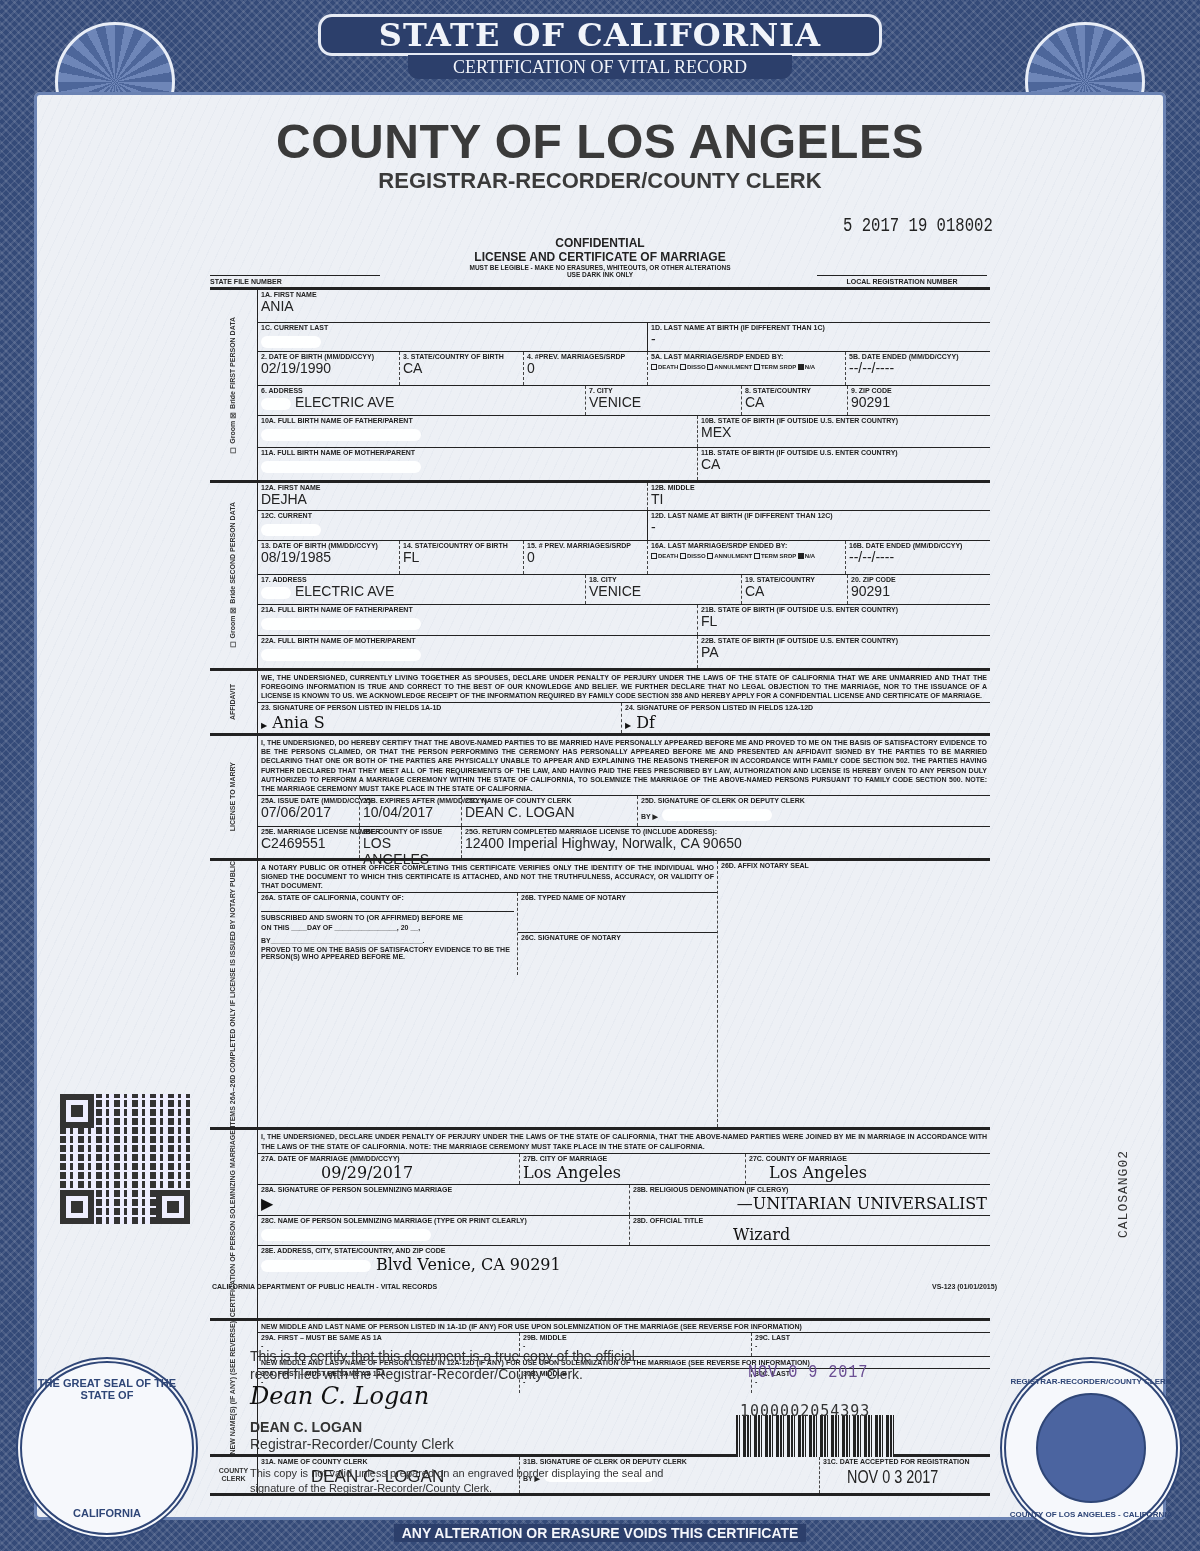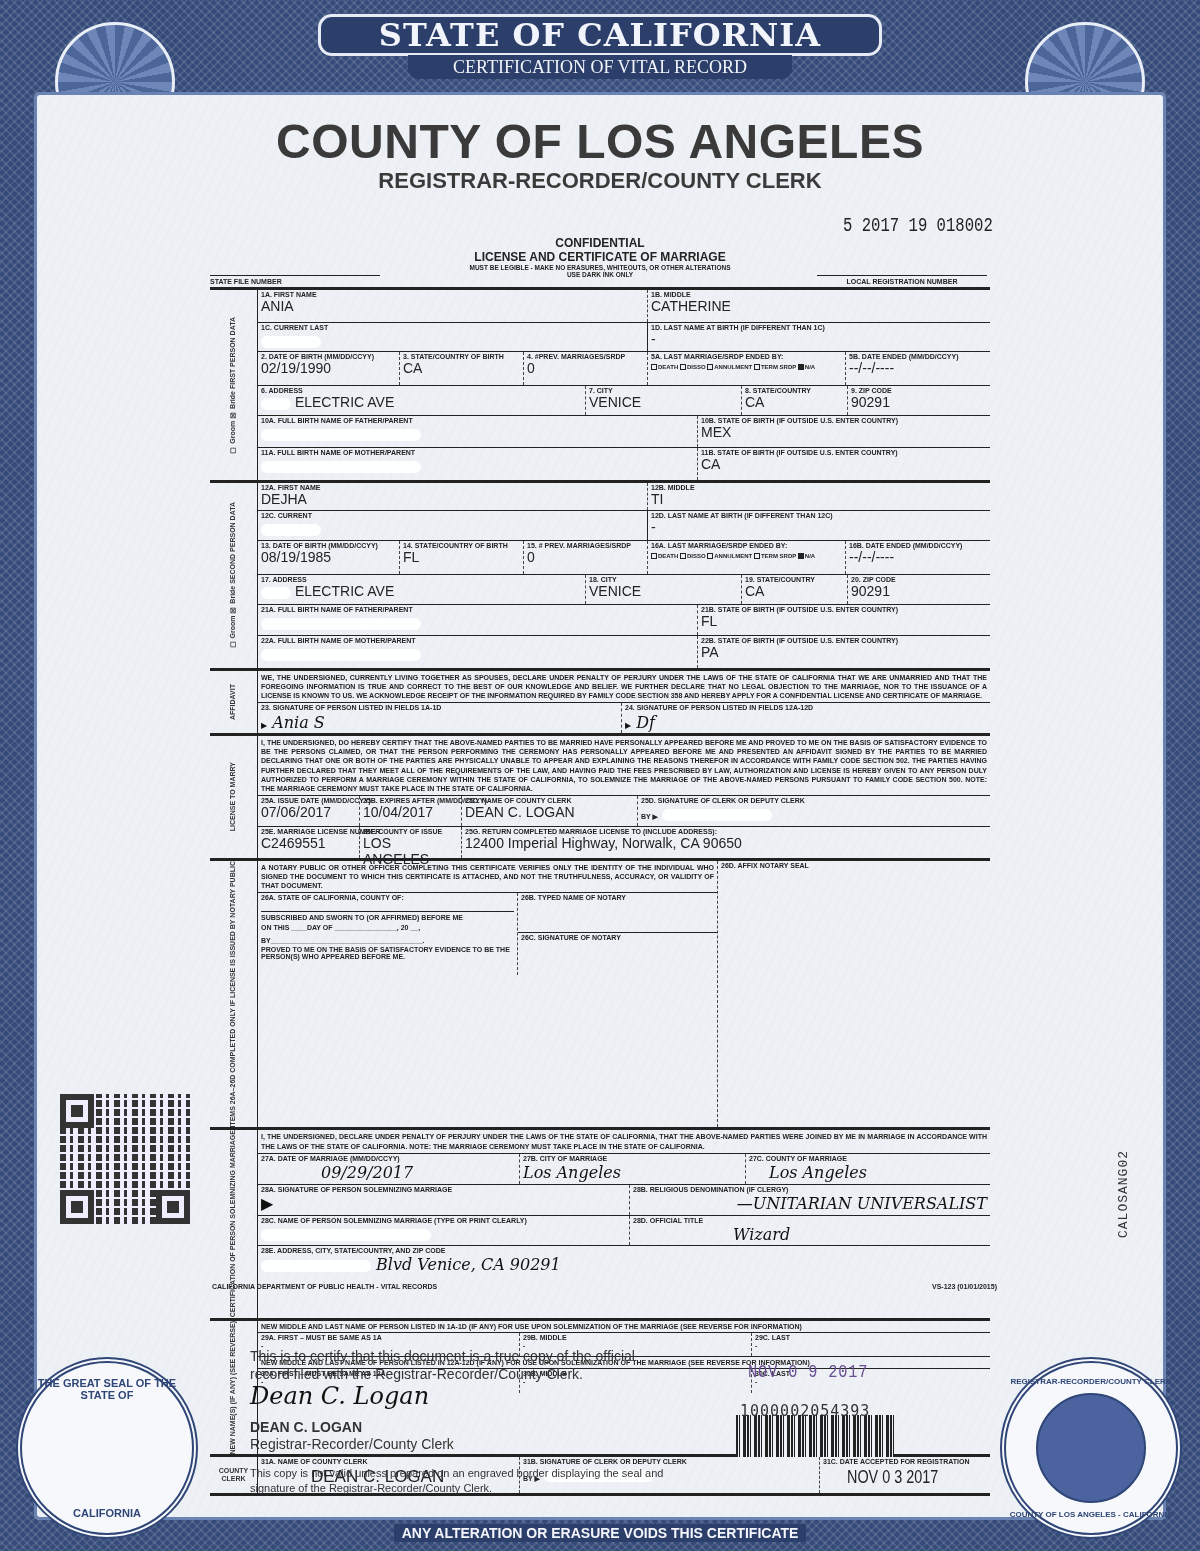--- a/index.html
+++ b/index.html
@@ -85,21 +85,21 @@
     writing-mode: vertical-rl; transform: rotate(180deg);
     font-size: 7px; font-weight: bold; text-align: center; line-height: 1.2; color: #333;
   }
   .section-body { flex: 1; }
   .row { display: flex; border-bottom: 1.5px solid #222; }
   .row:last-child { border-bottom: none; }
   .cell { padding: 1px 3px; border-right: 1.5px dashed #444; position: relative; }
   .cell:last-child { border-right: none; }
   .cell .lbl { font-size: 7px; font-weight: bold; line-height: 1.2; color: #222; white-space: nowrap; }
   .cell .val { font-family: Liberation Sans, sans-serif; font-size: 14px; line-height: 1.1; color: #222; min-height: 15px; }
-  .cell .hand { font-family: "DejaVu Serif", serif; font-style: italic; font-size: 16px; color: #111; min-height: 17px; }
+  .cell .hand { font-family: "DejaVu Serif", serif; font-size: 16px; color: #111; min-height: 17px; }
   .redact { display: inline-block; background: #ffffff; height: 12px; border-radius: 6px; vertical-align: middle; opacity: 0.95; }
   .checks { font-size: 6px; font-weight: bold; margin-top: 3px; white-space: nowrap; }
   .box { display: inline-block; width: 6px; height: 6px; border: 1px solid #222; vertical-align: -1px; margin-right: 1px; }
   .box.checked { background: #222; }
   .prose { font-size: 7px; font-weight: bold; line-height: 1.3; padding: 2px 3px; color: #222; text-align: justify; }
   .sig-arrow { font-size: 8px; }
   .by { font-size: 7px; font-weight: bold; }
 
   .footer-line { position: absolute; top: 1283px; font-size: 7px; font-weight: bold; }
   .footer-line.left { left: 212px; }
@@ -170,24 +170,20 @@
   <div class="section">
     <div class="side-label">
         <span>☐ Groom  ☒ Bride  FIRST PERSON DATA</span>
       </div>
     <div class="section-body">
       <div class="row" style="height:33px">
         <div class="cell" style="width:390px">
             <div class="lbl">1A. FIRST NAME</div>
             <div class="val">ANIA</div>
           </div>
-        <div class="cell" style="flex:1">
-            <div class="lbl">1B. MIDDLE</div>
-            <div class="val">CATHERINE</div>
-          </div>
       </div>
       <div class="row" style="height:29px">
         <div class="cell" style="width:390px;border-right:1.5px solid #222"><div class="lbl">1C. CURRENT LAST</div><span class="redact" style="width:60px"></span></div>
         <div class="cell" style="flex:1">
             <div class="lbl">1D. LAST NAME AT BIRTH (IF DIFFERENT THAN 1C)</div>
             <div class="val">-</div>
           </div>
       </div>
       <div class="row" style="height:34px">
         <div class="cell" style="width:142px">

